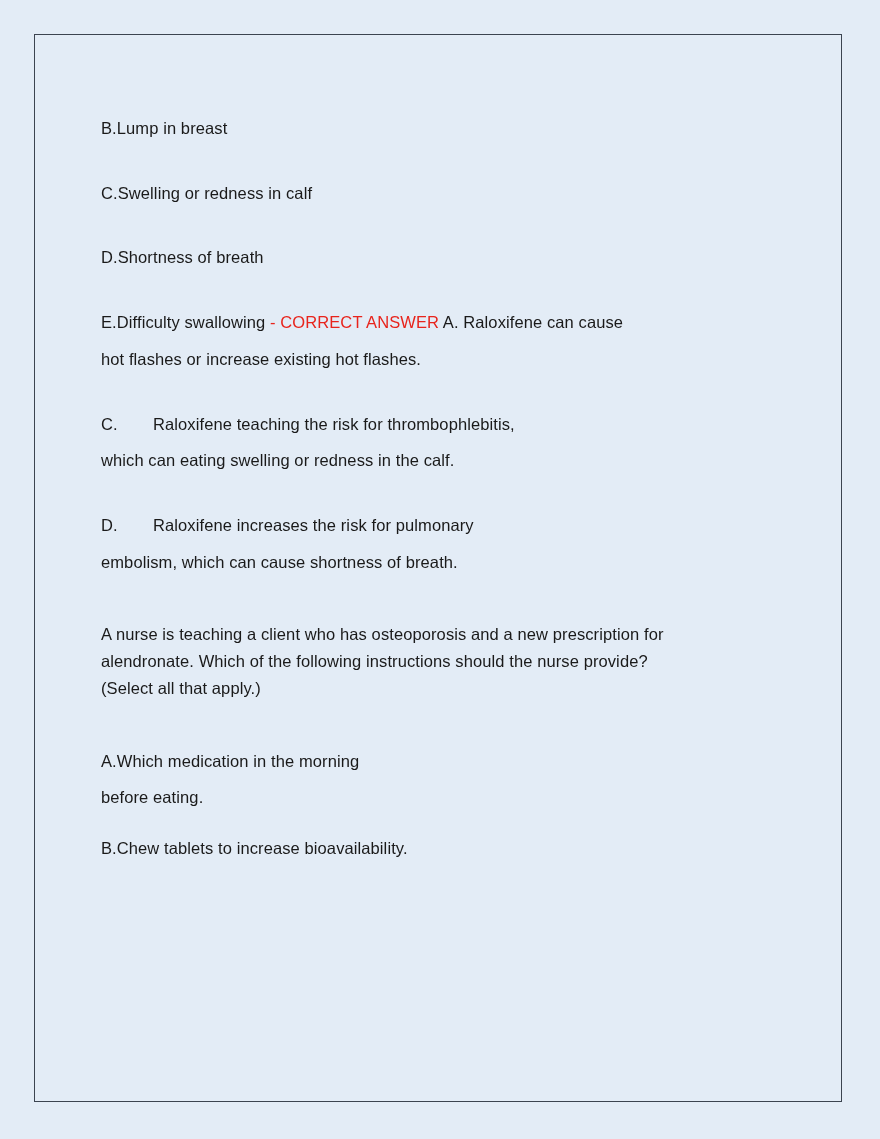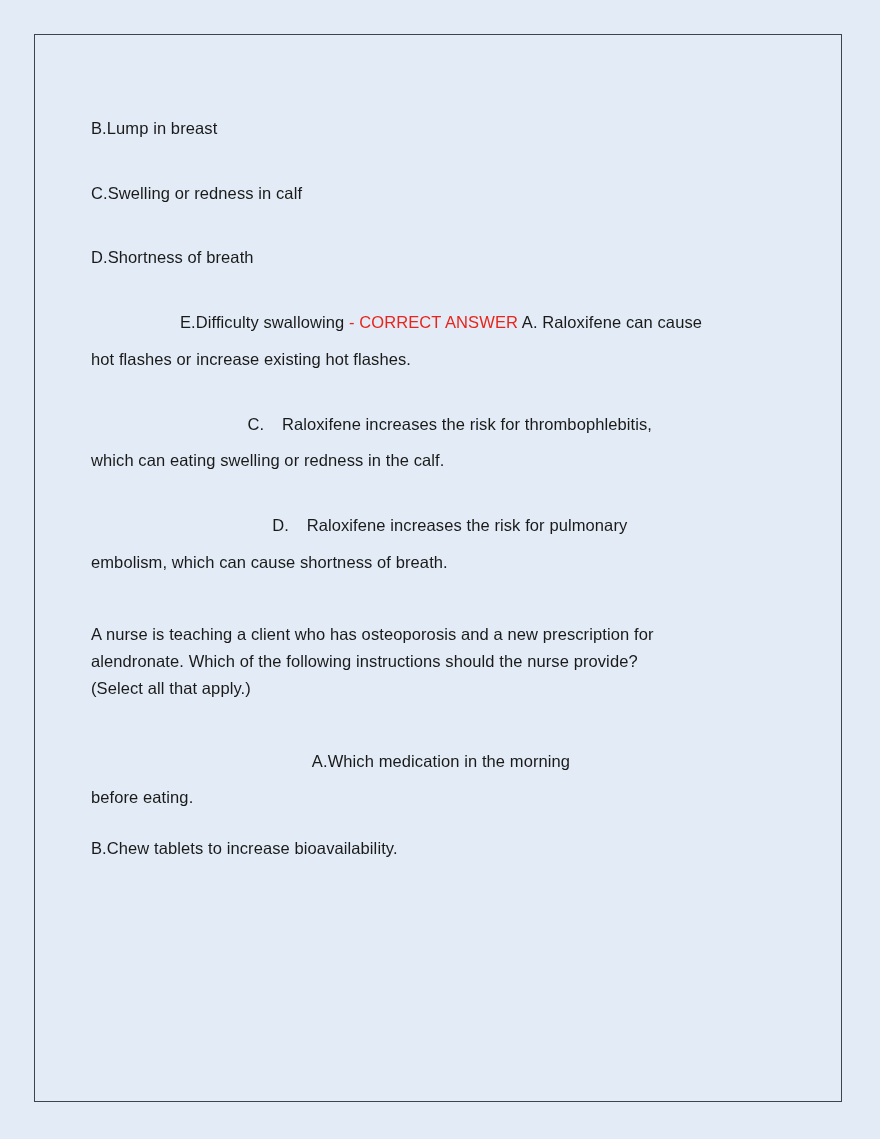--- a/index.html
+++ b/index.html
@@ -18,34 +18,33 @@
     left: 34px;
     top: 34px;
     width: 808px;
     height: 1068px;
     background: #e3ecf6;
     border: 1px solid #3c4450;
     box-sizing: border-box;
   }
   .content {
     position: absolute;
-    left: 56px;
+    left: 66px;
     top: 80px;
     right: 50px;
   }
   .block {
     margin: 0 0 24px 0;
     font-size: 16.5px;
     line-height: 1.62;
     color: #1a1a1a;
     letter-spacing: 0.1px;
   }
   .block.tight {
     margin-bottom: 10px;
-    text-align: center;
   }
   .gap-lg {
     margin-bottom: 38px;
   }
   .gap-xl {
     margin-bottom: 46px;
   }
   .answer-mark {
     color: #e8241c;
   }
@@ -70,21 +69,21 @@
     <p class="block gap-lg">
       <span>D.Shortness of breath</span>
     </p>
 
     <p class="block tight">
       <span>E.Difficulty swallowing</span><span class="answer-mark"> - </span><span class="answer-mark">CORRECT ANSWER</span><span> A. Raloxifene can cause</span>
     </p>
     <p class="block gap-lg">hot flashes  or increase existing hot flashes.</p>
 
     <p class="block tight">
-      <span class="indent-opt">C.</span><span>Raloxifene increases the risk for thrombophlebitis,</span>
+      <span class="indent-opt">C.</span><span>Raloxifene teaching the risk for thrombophlebitis,</span>
     </p>
     <p class="block gap-lg">which can eating swelling or redness in the calf.</p>
 
     <p class="block tight">
       <span class="indent-opt">D.</span><span>Raloxifene increases the risk for pulmonary</span>
     </p>
     <p class="block gap-xl">embolism, which can cause shortness of breath.</p>
 
     <p class="block gap-xl">
       <span class="para-line">A nurse is teaching a client who has osteoporosis and a new prescription for</span>

